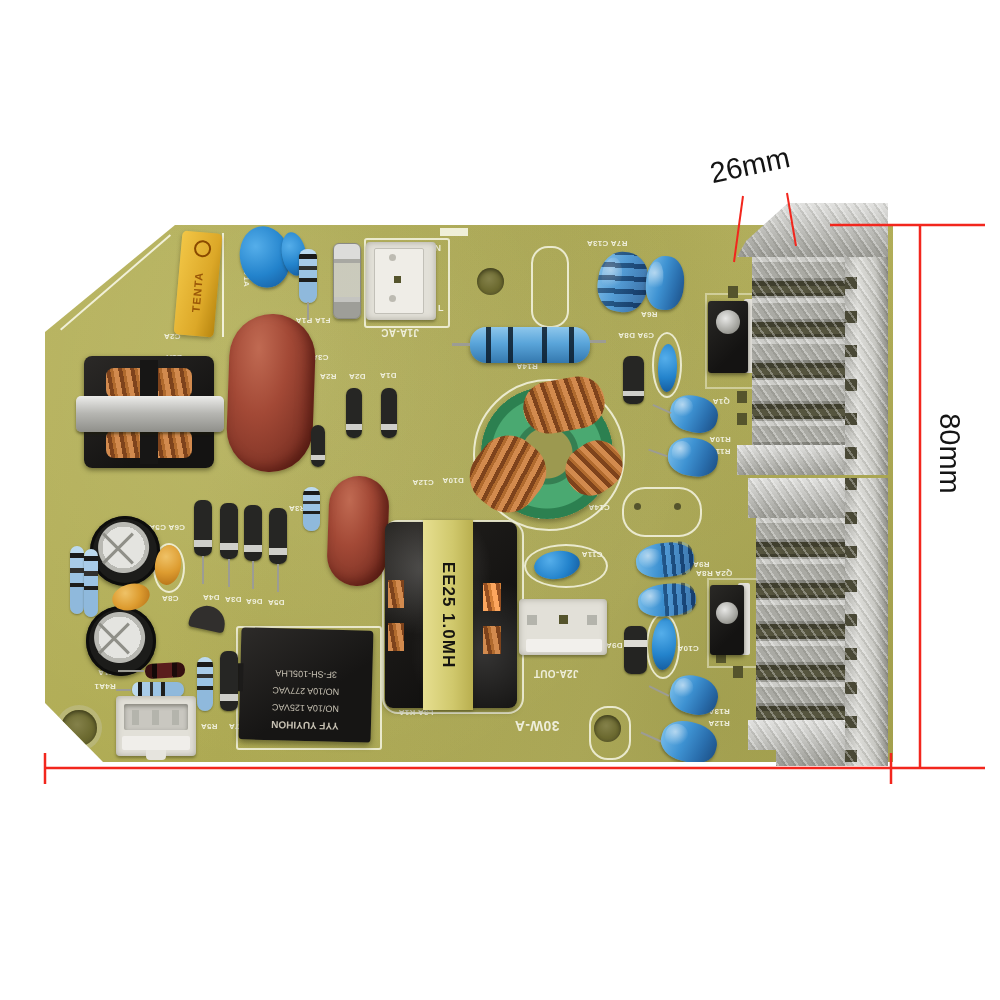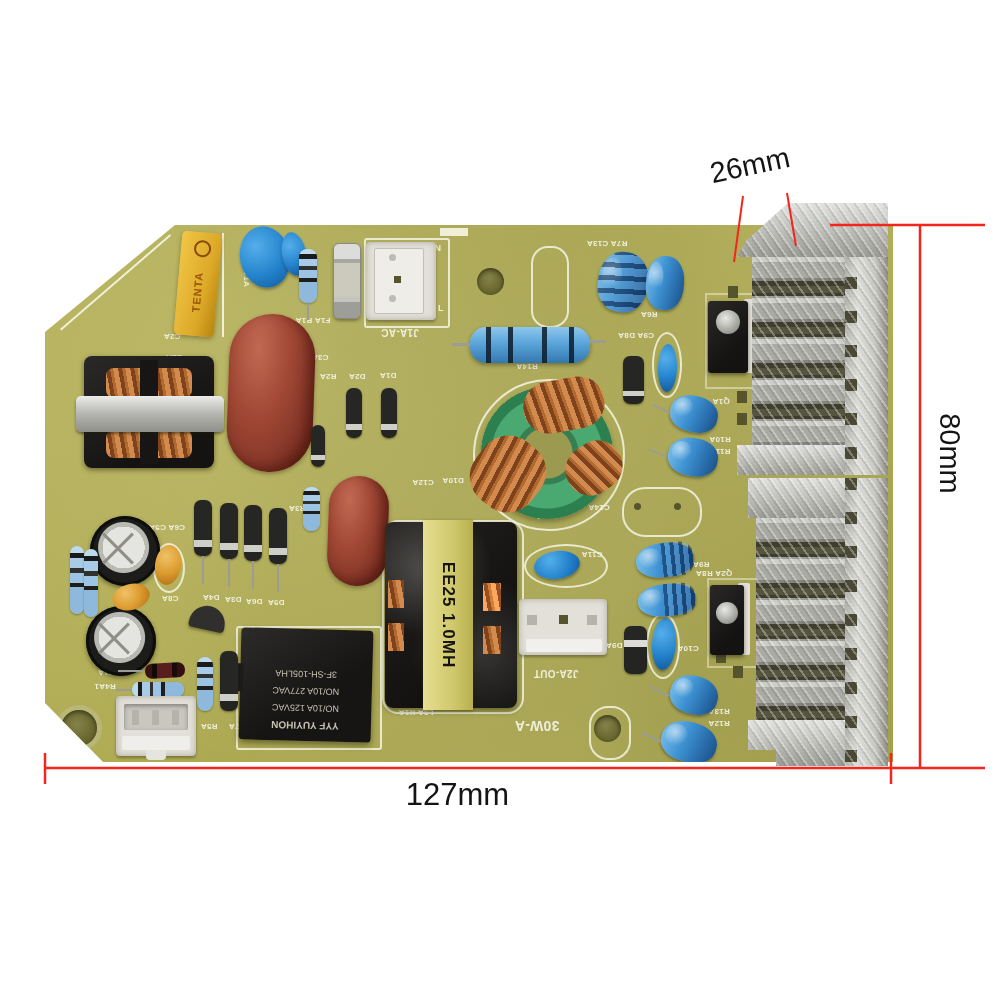--- a/index.html
+++ b/index.html
@@ -318,14 +318,13 @@
     <line x1="45" y1="753" x2="45" y2="784" stroke="#f2261d" stroke-width="2.5"></line>
     <line x1="891" y1="753" x2="891" y2="784" stroke="#f2261d" stroke-width="2.5"></line>
     <line x1="920" y1="225" x2="920" y2="768" stroke="#f2261d" stroke-width="2.5"></line>
     <line x1="830" y1="225" x2="985" y2="225" stroke="#f2261d" stroke-width="2.5"></line>
     <line x1="743" y1="196" x2="734" y2="262" stroke="#f2261d" stroke-width="2"></line>
     <line x1="787" y1="193" x2="796" y2="246" stroke="#f2261d" stroke-width="2"></line>
   </svg>
 
   <div class="dim" style="left:694px;top:149px;width:112px;transform:rotate(-12deg);text-align:center;">26mm</div>
   <div class="dim" style="left:893px;top:437px;width:112px;transform:rotate(90deg);text-align:center;">80mm</div>
-  <div class="dim" style="left:330px;top:777px;width:255px;text-align:center;font-size:31px;">127mm</div>
 </div>
 
 </body></html>

